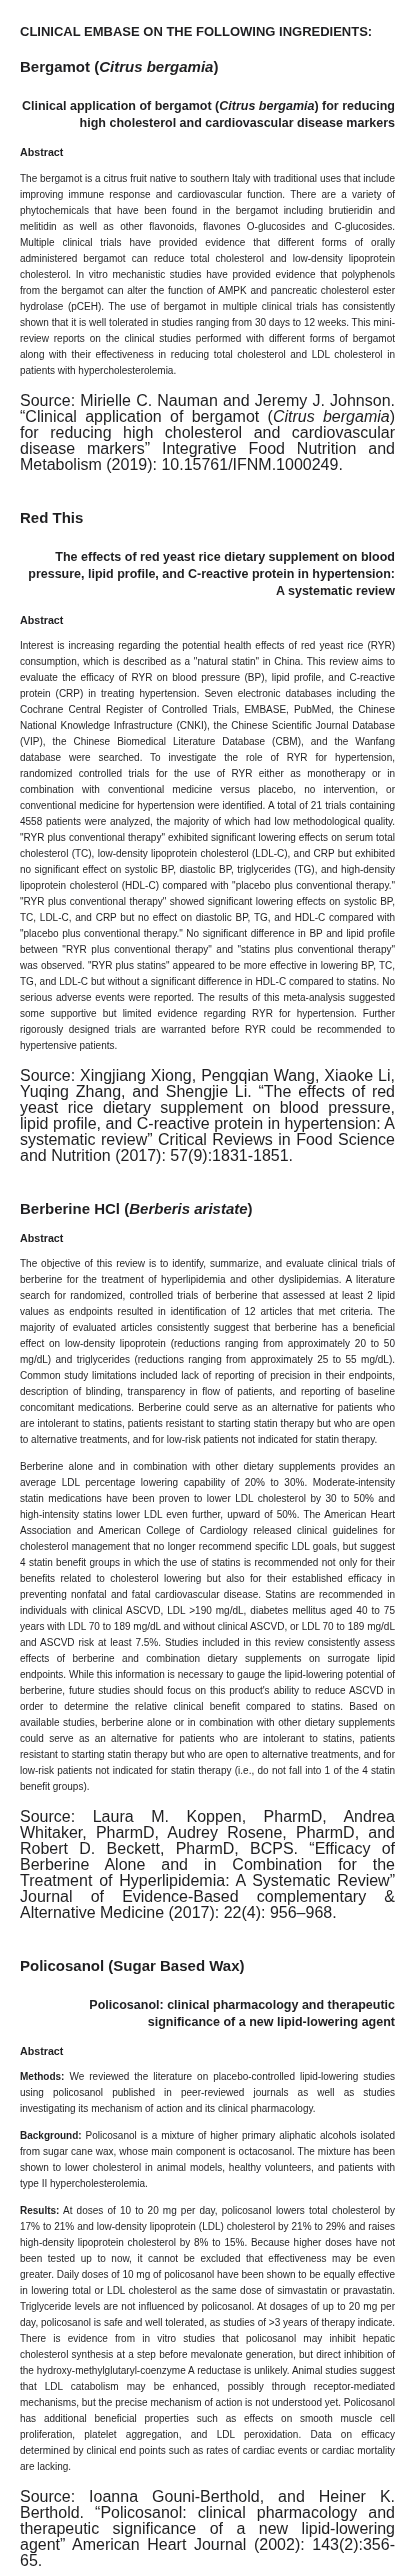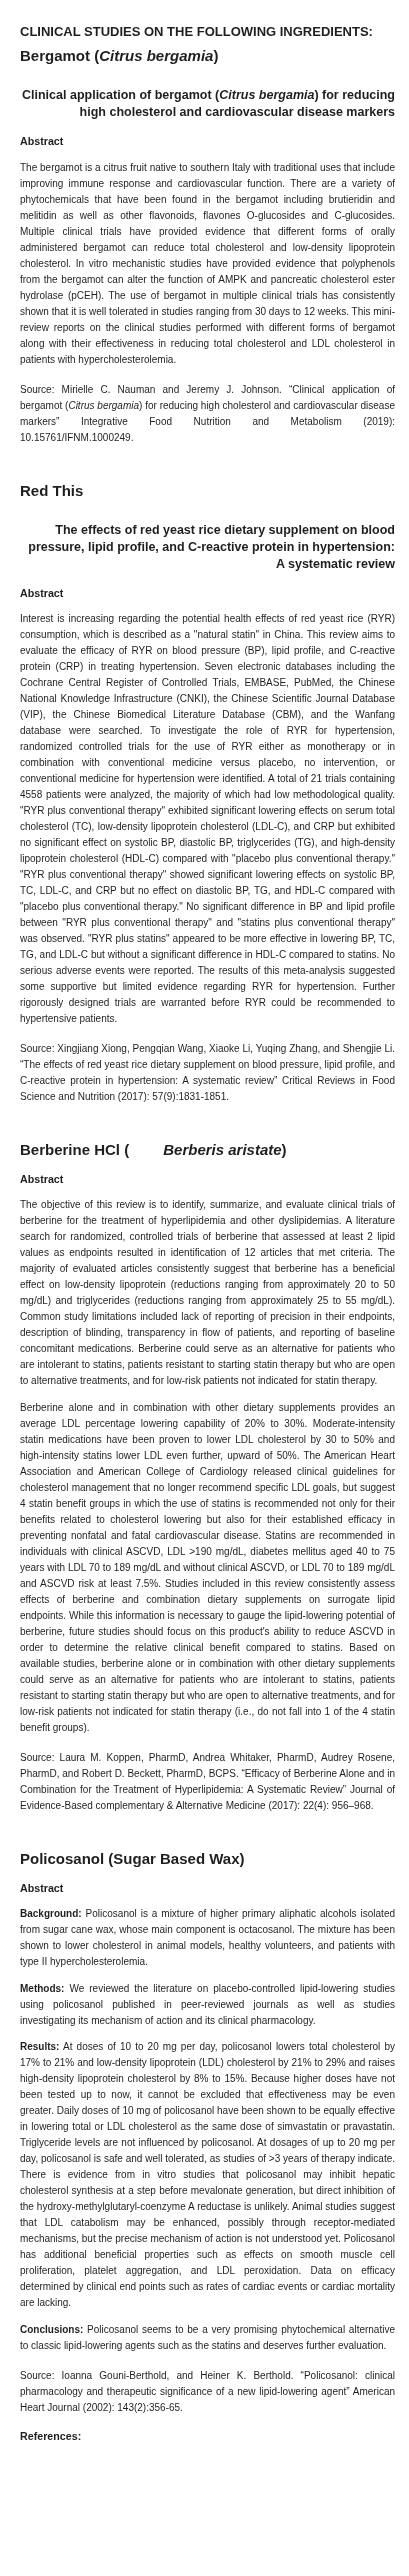--- a/index.html
+++ b/index.html
@@ -24,21 +24,21 @@
     font-weight: bold;
     margin: 0;
   }
   h2.section-heading {
     font-size: 15px;
     line-height: 1.2;
     font-weight: bold;
     margin: 36px 0 0 0;
   }
   section.first h2.section-heading {
-    margin-top: 8px;
+    margin-top: 19px;
   }
   h3.study-title {
     font-size: 12.5px;
     line-height: 1.36;
     font-weight: bold;
     margin: 22.4px 0 0 0;
     text-align: right;
   }
   h4.abstract-label, h4.references-heading {
     font-size: 10.7px;
@@ -49,64 +49,64 @@
   p.body-par {
     font-size: 10px;
     line-height: 16px;
     text-align: justify;
     margin: 10.7px 0 0 0;
   }
   p.body-par .run-in {
     font-weight: bold;
   }
   p.source-par {
-    font-size: 10px;
+    font-size: 16px;
     line-height: 16px;
     text-align: justify;
     margin: 14px 0 0 0;
   }
 </style>
 </head>
 <body style="--link-color: #1b7e93;">
 
 <main class="page">
 
-  <h1 class="doc-title">CLINICAL STUDIES ON THE FOLLOWING INGREDIENTS:</h1>
+  <h1 class="doc-title">CLINICAL EMBASE ON THE FOLLOWING INGREDIENTS:</h1>
 
   <section class="first">
     <h2 class="section-heading"><span>Bergamot (</span><span style="font-style: italic;">Citrus bergamia</span><span>)</span></h2>
     <h3 class="study-title"><span>Clinical application of bergamot (</span><span style="font-style: italic;">Citrus bergamia</span><span>) for reducing high cholesterol and cardiovascular disease markers</span></h3>
     <h4 class="abstract-label">Abstract</h4>
     <p class="body-par">The bergamot is a citrus fruit native to southern Italy with traditional uses that include improving immune response and cardiovascular function. There are a variety of phytochemicals that have been found in the bergamot including brutieridin and melitidin as well as other flavonoids, flavones O-glucosides and C-glucosides. Multiple clinical trials have provided evidence that different forms of orally administered bergamot can reduce total cholesterol and low-density lipoprotein cholesterol. In vitro mechanistic studies have provided evidence that polyphenols from the bergamot can alter the function of AMPK and pancreatic cholesterol ester hydrolase (pCEH). The use of bergamot in multiple clinical trials has consistently shown that it is well tolerated in studies ranging from 30 days to 12 weeks. This mini-review reports on the clinical studies performed with different forms of bergamot along with their effectiveness in reducing total cholesterol and LDL cholesterol in patients with hypercholesterolemia.</p>
     <p class="source-par"><span>Source: Mirielle C. Nauman and Jeremy J. Johnson. “Clinical application of bergamot (</span><span style="font-style: italic;">Citrus bergamia</span><span>) for reducing high cholesterol and cardiovascular disease markers” Integrative Food Nutrition and Metabolism (2019): 10.15761/IFNM.1000249.</span></p>
   </section>
 
   <section>
     <h2 class="section-heading">Red This</h2>
     <h3 class="study-title">The effects of red yeast rice dietary supplement on blood pressure, lipid profile, and C-reactive protein in hypertension: A systematic review</h3>
     <h4 class="abstract-label">Abstract</h4>
     <p class="body-par">Interest is increasing regarding the potential health effects of red yeast rice (RYR) consumption, which is described as a "natural statin" in China. This review aims to evaluate the efficacy of RYR on blood pressure (BP), lipid profile, and C-reactive protein (CRP) in treating hypertension. Seven electronic databases including the Cochrane Central Register of Controlled Trials, EMBASE, PubMed, the Chinese National Knowledge Infrastructure (CNKI), the Chinese Scientific Journal Database (VIP), the Chinese Biomedical Literature Database (CBM), and the Wanfang database were searched. To investigate the role of RYR for hypertension, randomized controlled trials for the use of RYR either as monotherapy or in combination with conventional medicine versus placebo, no intervention, or conventional medicine for hypertension were identified. A total of 21 trials containing 4558 patients were analyzed, the majority of which had low methodological quality. "RYR plus conventional therapy" exhibited significant lowering effects on serum total cholesterol (TC), low-density lipoprotein cholesterol (LDL-C), and CRP but exhibited no significant effect on systolic BP, diastolic BP, triglycerides (TG), and high-density lipoprotein cholesterol (HDL-C) compared with "placebo plus conventional therapy." "RYR plus conventional therapy" showed significant lowering effects on systolic BP, TC, LDL-C, and CRP but no effect on diastolic BP, TG, and HDL-C compared with "placebo plus conventional therapy." No significant difference in BP and lipid profile between "RYR plus conventional therapy" and "statins plus conventional therapy" was observed. "RYR plus statins" appeared to be more effective in lowering BP, TC, TG, and LDL-C but without a significant difference in HDL-C compared to statins. No serious adverse events were reported. The results of this meta-analysis suggested some supportive but limited evidence regarding RYR for hypertension. Further rigorously designed trials are warranted before RYR could be recommended to hypertensive patients.</p>
     <p class="source-par">Source: Xingjiang Xiong, Pengqian Wang, Xiaoke Li, Yuqing Zhang, and Shengjie Li. “The effects of red yeast rice dietary supplement on blood pressure, lipid profile, and C-reactive protein in hypertension: A systematic review” Critical Reviews in Food Science and Nutrition (2017): 57(9):1831-1851.</p>
   </section>
 
   <section>
-    <h2 class="section-heading"><span>Berberine HCl (</span><span style="font-style: italic; padding-left: 34px;">Berberis aristate</span><span>)</span></h2>
+    <h2 class="section-heading"><span>Berberine HCl (</span><span style="font-style: italic;">Berberis aristate</span><span>)</span></h2>
     <h4 class="abstract-label">Abstract</h4>
     <p class="body-par">The objective of this review is to identify, summarize, and evaluate clinical trials of berberine for the treatment of hyperlipidemia and other dyslipidemias. A literature search for randomized, controlled trials of berberine that assessed at least 2 lipid values as endpoints resulted in identification of 12 articles that met criteria. The majority of evaluated articles consistently suggest that berberine has a beneficial effect on low-density lipoprotein (reductions ranging from approximately 20 to 50 mg/dL) and triglycerides (reductions ranging from approximately 25 to 55 mg/dL). Common study limitations included lack of reporting of precision in their endpoints, description of blinding, transparency in flow of patients, and reporting of baseline concomitant medications. Berberine could serve as an alternative for patients who are intolerant to statins, patients resistant to starting statin therapy but who are open to alternative treatments, and for low-risk patients not indicated for statin therapy.</p>
     <p class="body-par">Berberine alone and in combination with other dietary supplements provides an average LDL percentage lowering capability of 20% to 30%. Moderate-intensity statin medications have been proven to lower LDL cholesterol by 30 to 50% and high-intensity statins lower LDL even further, upward of 50%. The American Heart Association and American College of Cardiology released clinical guidelines for cholesterol management that no longer recommend specific LDL goals, but suggest 4 statin benefit groups in which the use of statins is recommended not only for their benefits related to cholesterol lowering but also for their established efficacy in preventing nonfatal and fatal cardiovascular disease. Statins are recommended in individuals with clinical ASCVD, LDL &gt;190 mg/dL, diabetes mellitus aged 40 to 75 years with LDL 70 to 189 mg/dL and without clinical ASCVD, or LDL 70 to 189 mg/dL and ASCVD risk at least 7.5%. Studies included in this review consistently assess effects of berberine and combination dietary supplements on surrogate lipid endpoints. While this information is necessary to gauge the lipid-lowering potential of berberine, future studies should focus on this product's ability to reduce ASCVD in order to determine the relative clinical benefit compared to statins. Based on available studies, berberine alone or in combination with other dietary supplements could serve as an alternative for patients who are intolerant to statins, patients resistant to starting statin therapy but who are open to alternative treatments, and for low-risk patients not indicated for statin therapy (i.e., do not fall into 1 of the 4 statin benefit groups).</p>
     <p class="source-par">Source: Laura M. Koppen, PharmD, Andrea Whitaker, PharmD, Audrey Rosene, PharmD, and Robert D. Beckett, PharmD, BCPS. “Efficacy of Berberine Alone and in Combination for the Treatment of Hyperlipidemia: A Systematic Review” Journal of Evidence-Based complementary &amp; Alternative Medicine (2017): 22(4): 956–968.</p>
   </section>
 
   <section>
     <h2 class="section-heading">Policosanol (Sugar Based Wax)</h2>
+    <h3 class="study-title">Policosanol: clinical pharmacology and therapeutic significance of a new lipid-lowering agent</h3>
     <h4 class="abstract-label">Abstract</h4>
+    <p class="body-par"><span class="run-in">Methods:</span><span> We reviewed the literature on placebo-controlled lipid-lowering studies using policosanol published in peer-reviewed journals as well as studies investigating its mechanism of action and its clinical pharmacology.</span></p>
     <p class="body-par"><span class="run-in">Background:</span><span> Policosanol is a mixture of higher primary aliphatic alcohols isolated from sugar cane wax, whose main component is octacosanol. The mixture has been shown to lower cholesterol in animal models, healthy volunteers, and patients with type II hypercholesterolemia.</span></p>
-    <p class="body-par"><span class="run-in">Methods:</span><span> We reviewed the literature on placebo-controlled lipid-lowering studies using policosanol published in peer-reviewed journals as well as studies investigating its mechanism of action and its clinical pharmacology.</span></p>
     <p class="body-par"><span class="run-in">Results:</span><span> At doses of 10 to 20 mg per day, policosanol lowers total cholesterol by 17% to 21% and low-density lipoprotein (LDL) cholesterol by 21% to 29% and raises high-density lipoprotein cholesterol by 8% to 15%. Because higher doses have not been tested up to now, it cannot be excluded that effectiveness may be even greater. Daily doses of 10 mg of policosanol have been shown to be equally effective in lowering total or LDL cholesterol as the same dose of simvastatin or pravastatin. Triglyceride levels are not influenced by policosanol. At dosages of up to 20 mg per day, policosanol is safe and well tolerated, as studies of &gt;3 years of therapy indicate. There is evidence from in vitro studies that policosanol may inhibit hepatic cholesterol synthesis at a step before mevalonate generation, but direct inhibition of the hydroxy-methylglutaryl-coenzyme A reductase is unlikely. Animal studies suggest that LDL catabolism may be enhanced, possibly through receptor-mediated mechanisms, but the precise mechanism of action is not understood yet. Policosanol has additional beneficial properties such as effects on smooth muscle cell proliferation, platelet aggregation, and LDL peroxidation. Data on efficacy determined by clinical end points such as rates of cardiac events or cardiac mortality are lacking.</span></p>
-    <p class="body-par"><span class="run-in">Conclusions:</span><span> Policosanol seems to be a very promising phytochemical alternative to classic lipid-lowering agents such as the statins and deserves further evaluation.</span></p>
     <p class="source-par">Source: Ioanna Gouni-Berthold, and Heiner K. Berthold. “Policosanol: clinical pharmacology and therapeutic significance of a new lipid-lowering agent” American Heart Journal (2002): 143(2):356-65.</p>
   </section>
 
   <section>
     <h4 class="references-heading">References:</h4>
 
   </section>
 
 </main>
 

